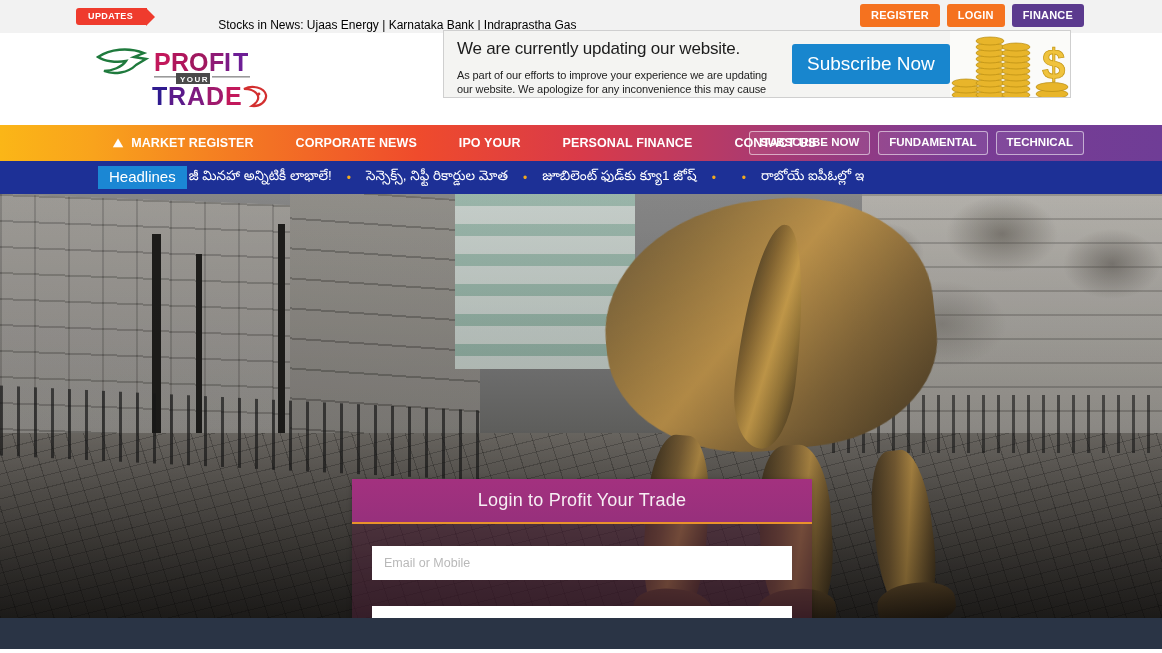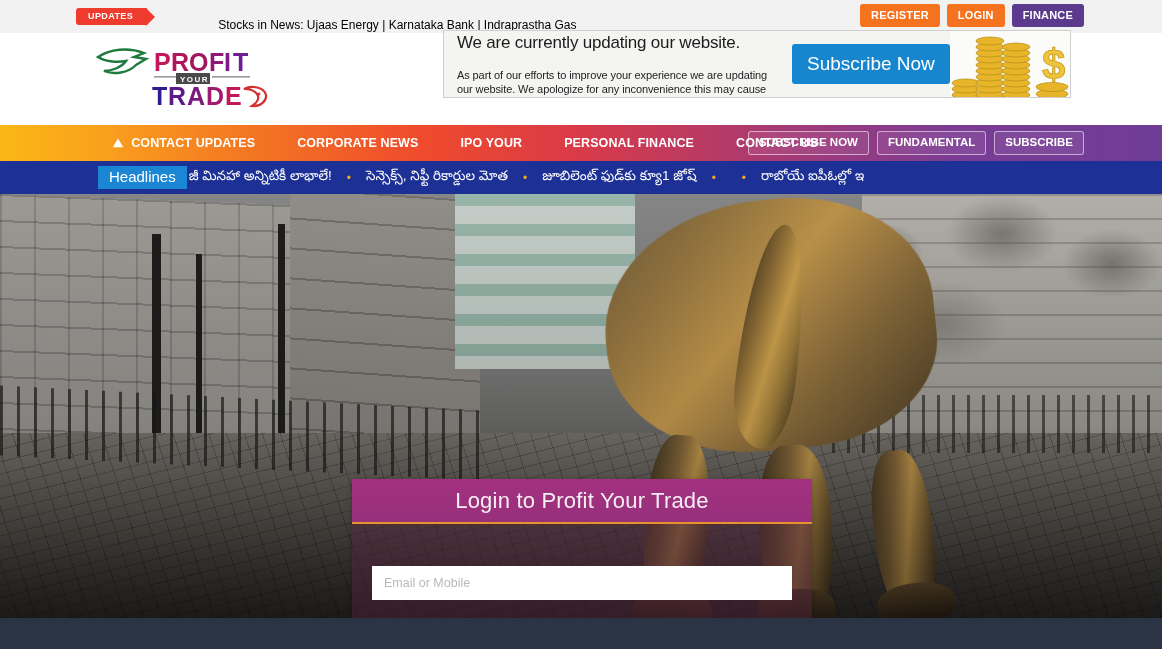--- a/index.html
+++ b/index.html
@@ -82,21 +82,21 @@
     padding:7px 0 0 13px;
     width:345px;
   }
   .banner-title{
     font-size:17px; color:#1c1c1c;
     font-family:"Liberation Sans", sans-serif;
     line-height:1.05; letter-spacing:-.2px;
   }
   .banner-sub{
     font-size:11px; color:#222; line-height:1.32;
-    margin-top:16px; letter-spacing:-.1px;
+    margin-top:10px; letter-spacing:-.1px;
   }
   .subscribe-btn{
     align-self:center;
     margin-left:8px;
     background:#1886ce;
     color:#fff; font-size:19px;
     padding:9px 15px; border-radius:3px;
     white-space:nowrap; border:none; cursor:pointer;
     font-family:"Liberation Sans", sans-serif;
   }
@@ -276,38 +276,37 @@
     box-shadow:0 1px 5px rgba(0,0,0,.25);
   }
   .modal-head{
     background:#9c2f7f;
     background:linear-gradient(180deg,#a3317f,#97307c);
     border-bottom:2px solid #e8922c;
     height:45px;
     display:flex; align-items:center; justify-content:center;
   }
   .modal-title{
-    color:#f6eef3; font-size:22px; letter-spacing:.2px;
+    color:#f6eef3; font-size:18px; letter-spacing:.2px;
     font-family:"Liberation Sans", sans-serif;
   }
   .modal-body{
     background:rgba(86,36,62,.45);
     padding:22px 20px 0 20px;
     height:202px;
   }
   .field{
     width:100%; height:34px;
     background:#fff;
     border:none; outline:none;
     padding:0 12px;
     font-size:12.5px;
     color:#333;
     display:block;
     font-family:"Liberation Sans", sans-serif;
-    margin-top:20px;
   }
   .field::placeholder{ color:#b9b9b9; }
   .field + .field{ margin-top:26px; }
 
   
   .footer{
     height:31px; width:100%;
     background:#2a3445;
   }
 </style>
@@ -390,31 +389,31 @@
         <text x="92" y="48" font-family="Liberation Sans, sans-serif" font-size="42" font-weight="bold" fill="#f0c33c" stroke="#c79a18" stroke-width="0.8">$</text>
       </svg>
     </div>
   </div>
 </div>
 
 <div class="nav">
   <div class="nav-links">
     <span class="nav-item">
       <span class="home-ico">⛰</span>
-      <span>CONTACT UPDATES</span>
+      <span>MARKET REGISTER</span>
     </span>
     <span class="nav-item">CORPORATE NEWS</span>
     <span class="nav-item">IPO YOUR</span>
     <span class="nav-item">PERSONAL FINANCE</span>
     <span class="nav-item">CONTACT US</span>
   </div>
   <div class="nav-right">
     <button class="nav-btn">SUBSCRIBE NOW</button>
     <button class="nav-btn">FUNDAMENTAL</button>
-    <button class="nav-btn">SUBSCRIBE</button>
+    <button class="nav-btn">TECHNICAL</button>
   </div>
 </div>
 
 <div class="ticker">
   <span class="ticker-label">Headlines</span>
   <div class="ticker-items">
     <span class="tk">జీ మినహా అన్నిటికీ లాభాలే!</span>
     <span class="bullet">•</span>
     <span class="tk">సెన్సెక్స్, నిఫ్టీ రికార్డుల మోత</span>
     <span class="bullet">•</span>

